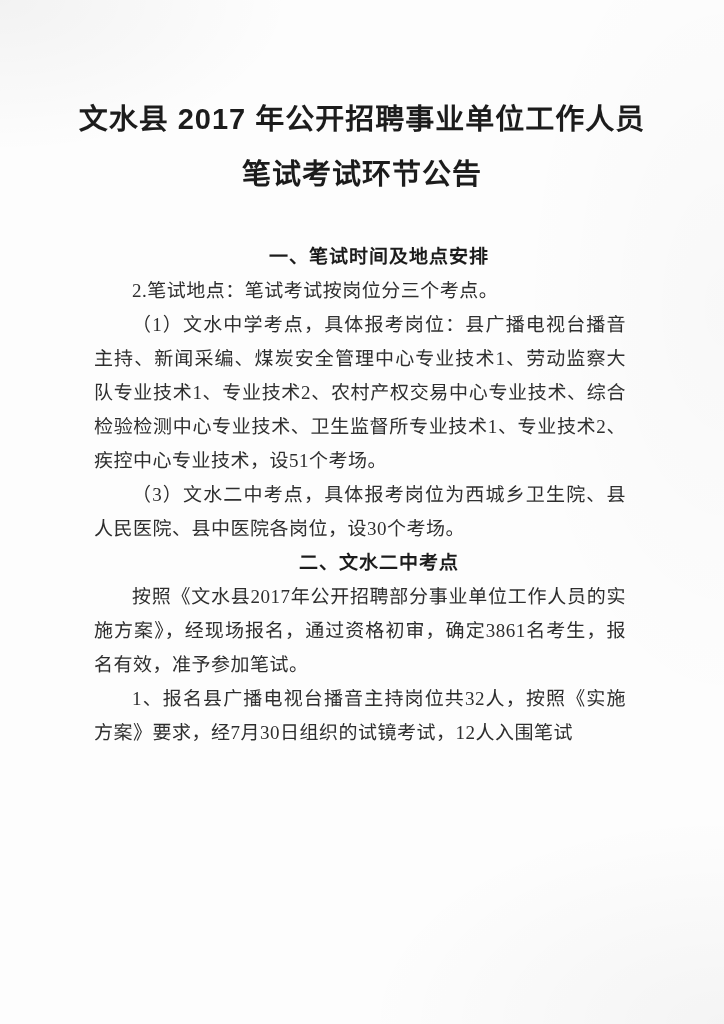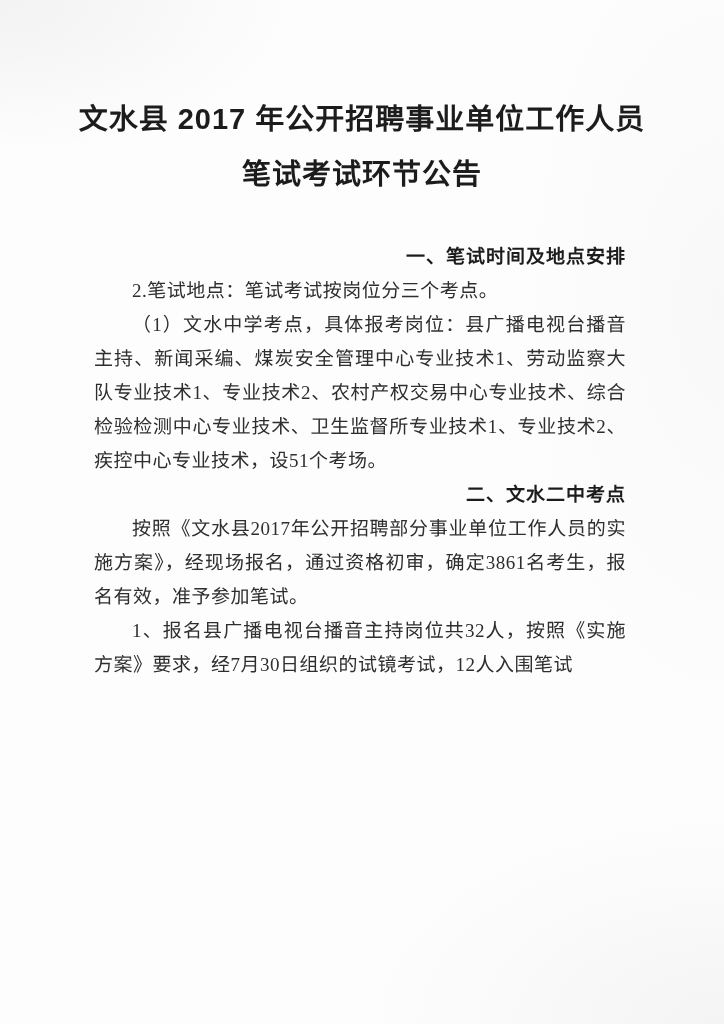--- a/index.html
+++ b/index.html
@@ -48,34 +48,35 @@
     line-height: 34px;
     text-align: justify;
     text-justify: inter-ideograph;
     text-indent: 2em;
     letter-spacing: 0.5px;
   }
   .doc-body p.section-heading {
     font-family: "Liberation Sans", "DejaVu Sans", sans-serif;
     font-weight: bold;
     color: #1c1c1c;
-    text-align: right;
+    text-align: center;
     letter-spacing: 1px;
   }
 </style>
 </head>
 <body>
 
 <div class="page">
   <header class="doc-header">
     <h1 class="doc-title">文水县 2017 年公开招聘事业单位工作人员</h1>
     <h1 class="doc-title">笔试考试环节公告</h1>
   </header>
 
   <main class="doc-body">
     <p class="section-heading">一、笔试时间及地点安排</p>
     <p>2.笔试地点：笔试考试按岗位分三个考点。</p>
     <p>（1）文水中学考点，具体报考岗位：县广播电视台播音主持、新闻采编、煤炭安全管理中心专业技术1、劳动监察大队专业技术1、专业技术2、农村产权交易中心专业技术、综合检验检测中心专业技术、卫生监督所专业技术1、专业技术2、疾控中心专业技术，设51个考场。</p>
+    <p>（3）文水二中考点，具体报考岗位为西城乡卫生院、县人民医院、县中医院各岗位，设30个考场。</p>
     <p class="section-heading">二、文水二中考点</p>
     <p>按照《文水县2017年公开招聘部分事业单位工作人员的实施方案》，经现场报名，通过资格初审，确定3861名考生，报名有效，准予参加笔试。</p>
     <p>1、报名县广播电视台播音主持岗位共32人，按照《实施方案》要求，经7月30日组织的试镜考试，12人入围笔试</p>
   </main>
 </div>
 
 </body></html>

